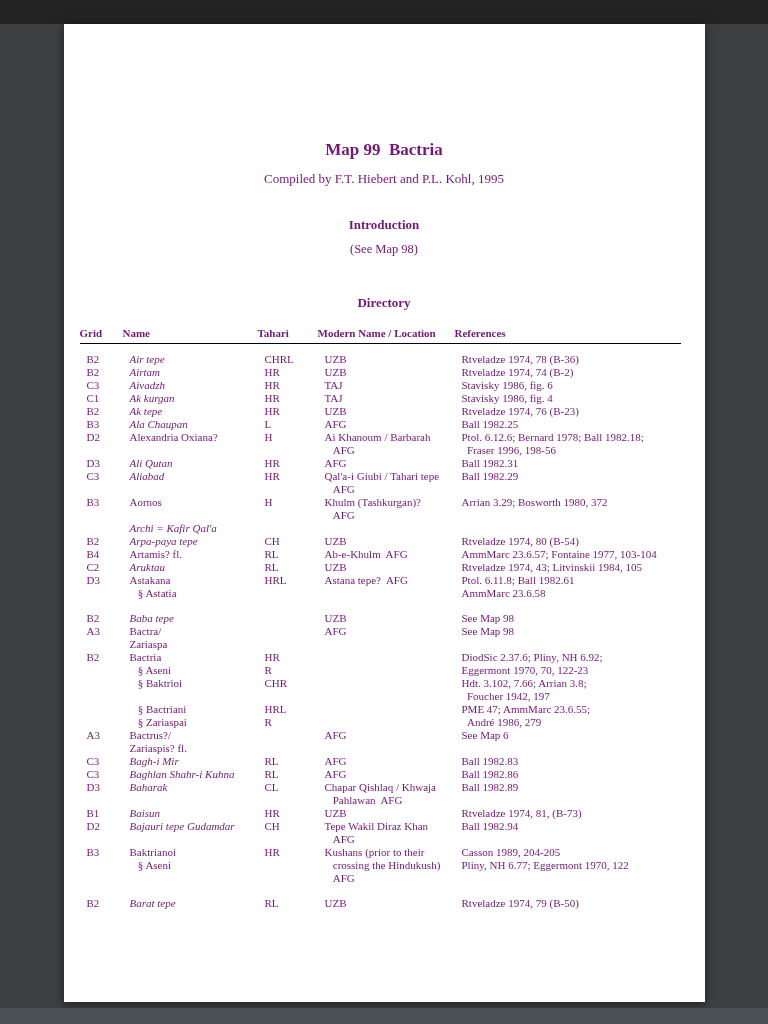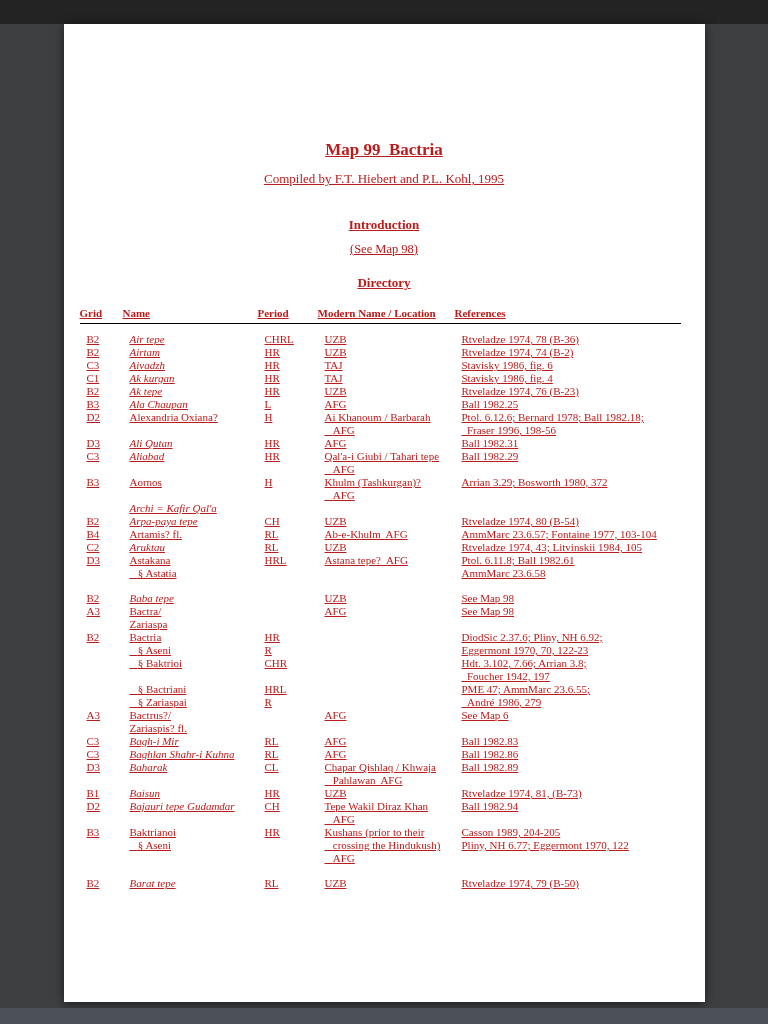--- a/index.html
+++ b/index.html
@@ -11,24 +11,23 @@
     font-family: "Liberation Serif", "DejaVu Serif", serif;
   }
   .top-bar {
     width: 100%; height: 24px;
     background: #232323;
   }
   .page {
     width: 641px; height: 978px;
     margin: 0 auto;
     background: #ffffff;
-    color: #b91c1c;
+    color: #701a75;
     box-shadow: 0 2px 10px rgba(0,0,0,0.55);
     overflow: hidden;
-    text-decoration: underline;
   }
   .bottom-bar {
     position: absolute; left: 0; right: 0; bottom: 0;
     height: 16px;
     background: #4b5156;
   }
   .doc-title {
     margin: 116px 0 0 0;
     text-align: center;
     font-size: 17px;
@@ -45,21 +44,21 @@
     text-align: center;
     font-size: 13px;
     font-weight: bold;
   }
   .see-map {
     margin-top: 9px;
     text-align: center;
     font-size: 12.5px;
   }
   .directory-heading {
-    margin-top: 18px;
+    margin-top: 38px;
     text-align: center;
     font-size: 13px;
     font-weight: bold;
   }
   .names-heading {
     margin: 33px 0 0 16px;
     font-size: 12px;
     font-weight: bold;
   }
   .dir-table {
@@ -95,21 +94,21 @@
   <div class="doc-title">Map 99  Bactria</div>
   <div class="compiled">Compiled by F.T. Hiebert and P.L. Kohl, 1995</div>
   <div class="intro-heading">Introduction</div>
   <div class="see-map">(See Map 98)</div>
   <div class="directory-heading">Directory</div>
 
   <div class="dir-table">
     <div class="thead">
       <div class="cell">Grid</div>
       <div class="cell">Name</div>
-      <div class="cell">Period</div>
+      <div class="cell">Tahari</div>
       <div class="cell">Modern Name / Location</div>
       <div class="cell">References</div>
     </div>
     <div class="header-rule"></div>
     <div class="rows">
         <div class="trow">
           <div class="cell grid">B2</div>
           <div class="cell name italic">Air tepe</div>
           <div class="cell period">CHRL</div>
           <div class="cell modern">UZB</div>

